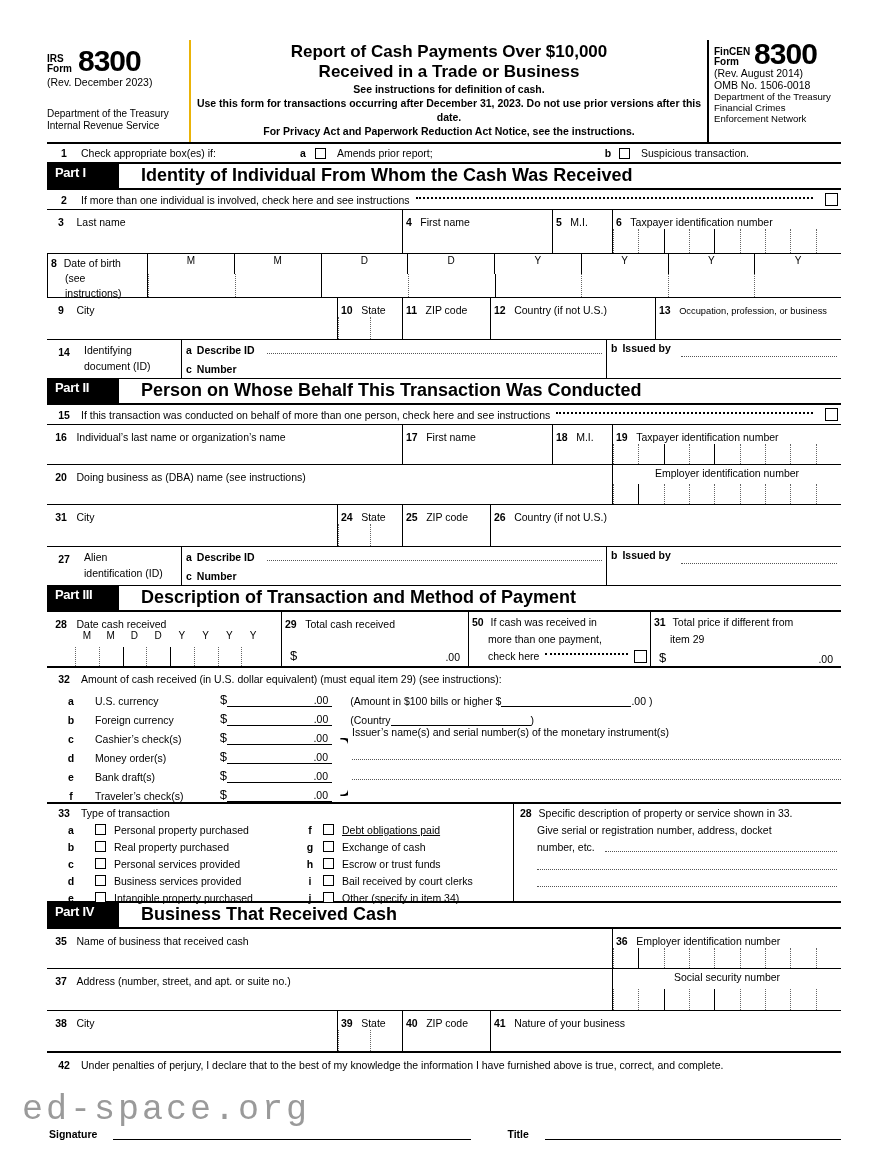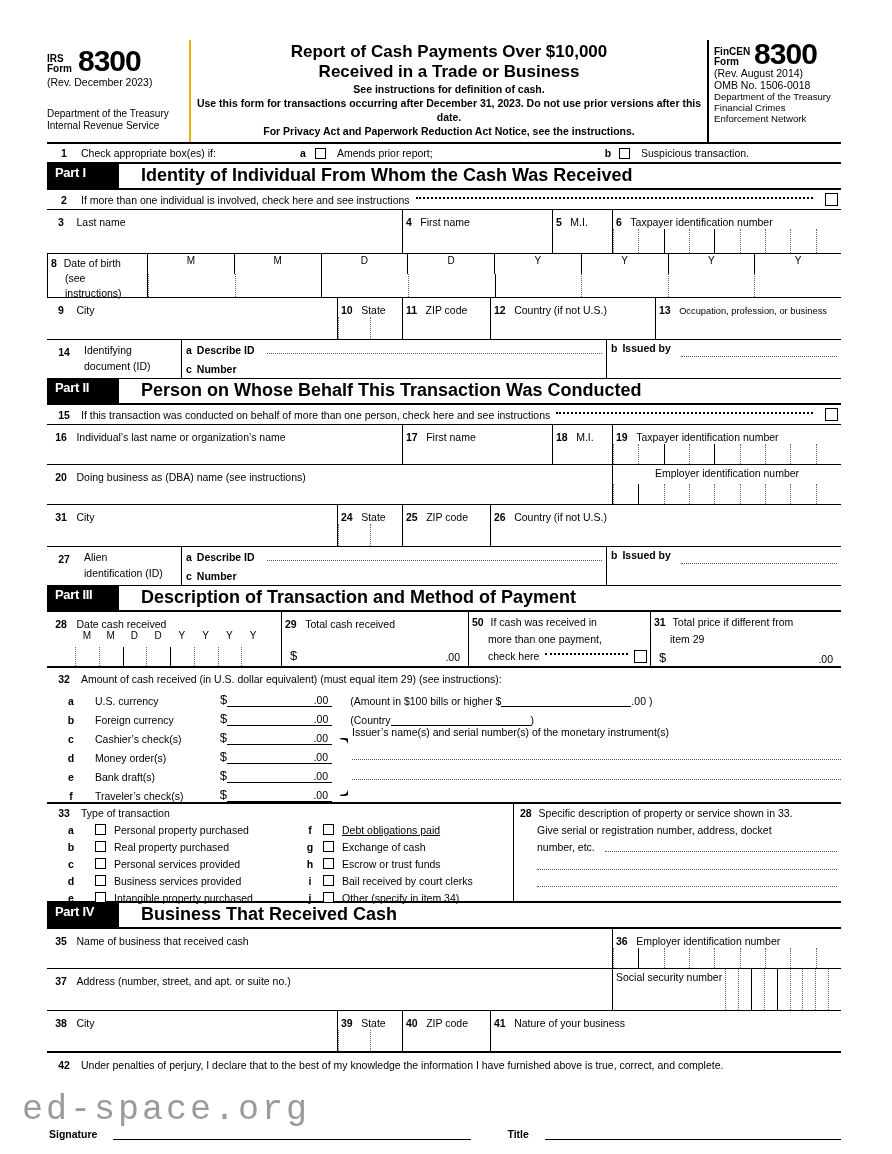--- a/index.html
+++ b/index.html
@@ -652,21 +652,21 @@
           <div class="seg dash"></div>
       </div>
     </div>
   </div>
 
   <div class="row hline-thin" style="height:42px;">
     <div class="cell" style="width:565px;">
       <span class="num" style="display:inline-block;width:22px;text-align:center;">37</span>
       <span class="lbl">Address (number, street, and apt. or suite no.)</span>
     </div>
-    <div class="vline" style="flex:1; display:flex; flex-direction:row;">
+    <div class="vline" style="flex:1; display:flex; flex-direction:column;">
       <div class="cell lbl" style="height:20px; text-align:center;">Social security number</div>
       <div class="segs" style="flex:1;">
         <div class="seg dash"></div>
           <div class="seg dash"></div>
           <div class="seg"></div>
         <div class="seg dash"></div>
           <div class="seg"></div>
           <div class="seg dash"></div>
         <div class="seg dash"></div>
           <div class="seg dash"></div>

